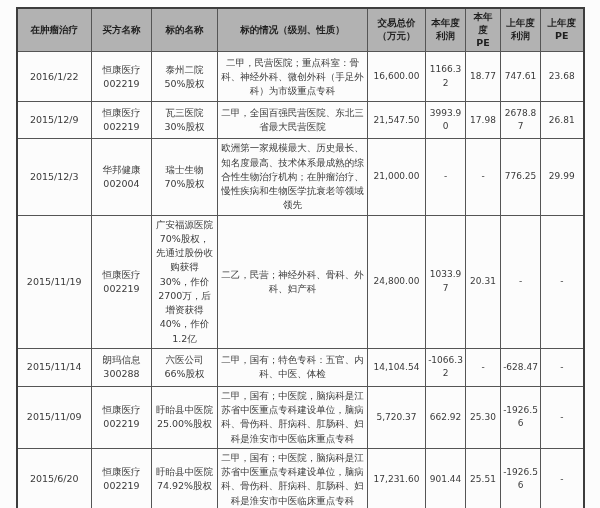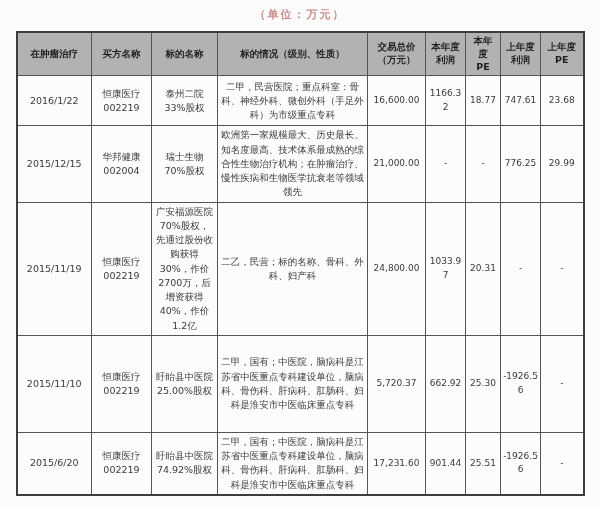--- a/index.html
+++ b/index.html
@@ -70,21 +70,20 @@
   tbody tr:nth-child(3) { height: 71px; }
   tbody tr:nth-child(4) { height: 97px; }
   tbody tr:nth-child(5) { height: 38px; }
   tbody tr:nth-child(6) { height: 62px; }
   tbody tr:nth-child(7) { height: 58px; }
 </style>
 </head>
 <body>
 
 <div class="page">
-  <div class="subtitle">（单位：万元）</div>
 
   <table class="main">
     <colgroup>
       <col style="width:75px">
       <col style="width:60px">
       <col style="width:66px">
       <col style="width:150px">
       <col style="width:58px">
       <col style="width:40px">
       <col style="width:35px">
@@ -108,55 +107,81 @@
           <th>上年度
 PE</th>
         </tr>
     </thead>
     <tbody id="table-body">
         <tr>
           <td>2016/1/22</td>
           <td>恒康医疗
 002219</td>
           <td>泰州二院
-33%股权</td>
+50%股权</td>
           <td>二甲，民营医院；重点科室：骨科、神经外科、微创外科（手足外科）为市级重点专科</td>
           <td>16,600.00</td>
           <td>1166.32</td>
           <td>18.77</td>
           <td>747.61</td>
           <td>23.68</td>
         </tr>
         <tr>
-          <td>2015/12/15</td>
+          <td>2015/12/9</td>
+          <td>恒康医疗
+002219</td>
+          <td>瓦三医院
+30%股权</td>
+          <td>二甲，全国百强民营医院、东北三省最大民营医院</td>
+          <td>21,547.50</td>
+          <td>3993.90</td>
+          <td>17.98</td>
+          <td>2678.87</td>
+          <td>26.81</td>
+        </tr>
+        <tr>
+          <td>2015/12/3</td>
           <td>华邦健康
 002004</td>
           <td>瑞士生物
 70%股权</td>
           <td>欧洲第一家规模最大、历史最长、知名度最高、技术体系最成熟的综合性生物治疗机构；在肿瘤治疗、慢性疾病和生物医学抗衰老等领域领先</td>
           <td>21,000.00</td>
           <td>-</td>
           <td>-</td>
           <td>776.25</td>
           <td>29.99</td>
         </tr>
         <tr>
           <td>2015/11/19</td>
           <td>恒康医疗
 002219</td>
           <td>广安福源医院70%股权，先通过股份收购获得30%，作价2700万，后增资获得40%，作价1.2亿</td>
-          <td>二乙，民营；标的名称、骨科、外科、妇产科</td>
+          <td>二乙，民营；神经外科、骨科、外科、妇产科</td>
           <td>24,800.00</td>
           <td>1033.97</td>
           <td>20.31</td>
           <td>-</td>
           <td>-</td>
         </tr>
         <tr>
-          <td>2015/11/10</td>
+          <td>2015/11/14</td>
+          <td>朗玛信息
+300288</td>
+          <td>六医公司
+66%股权</td>
+          <td>二甲，国有；特色专科：五官、内科、中医、体检</td>
+          <td>14,104.54</td>
+          <td>-1066.32</td>
+          <td>-</td>
+          <td>-628.47</td>
+          <td>-</td>
+        </tr>
+        <tr>
+          <td>2015/11/09</td>
           <td>恒康医疗
 002219</td>
           <td>盱眙县中医院
 25.00%股权</td>
           <td>二甲，国有；中医院，脑病科是江苏省中医重点专科建设单位，脑病科、骨伤科、肝病科、肛肠科、妇科是淮安市中医临床重点专科</td>
           <td>5,720.37</td>
           <td>662.92</td>
           <td>25.30</td>
           <td>-1926.56</td>
           <td>-</td>

